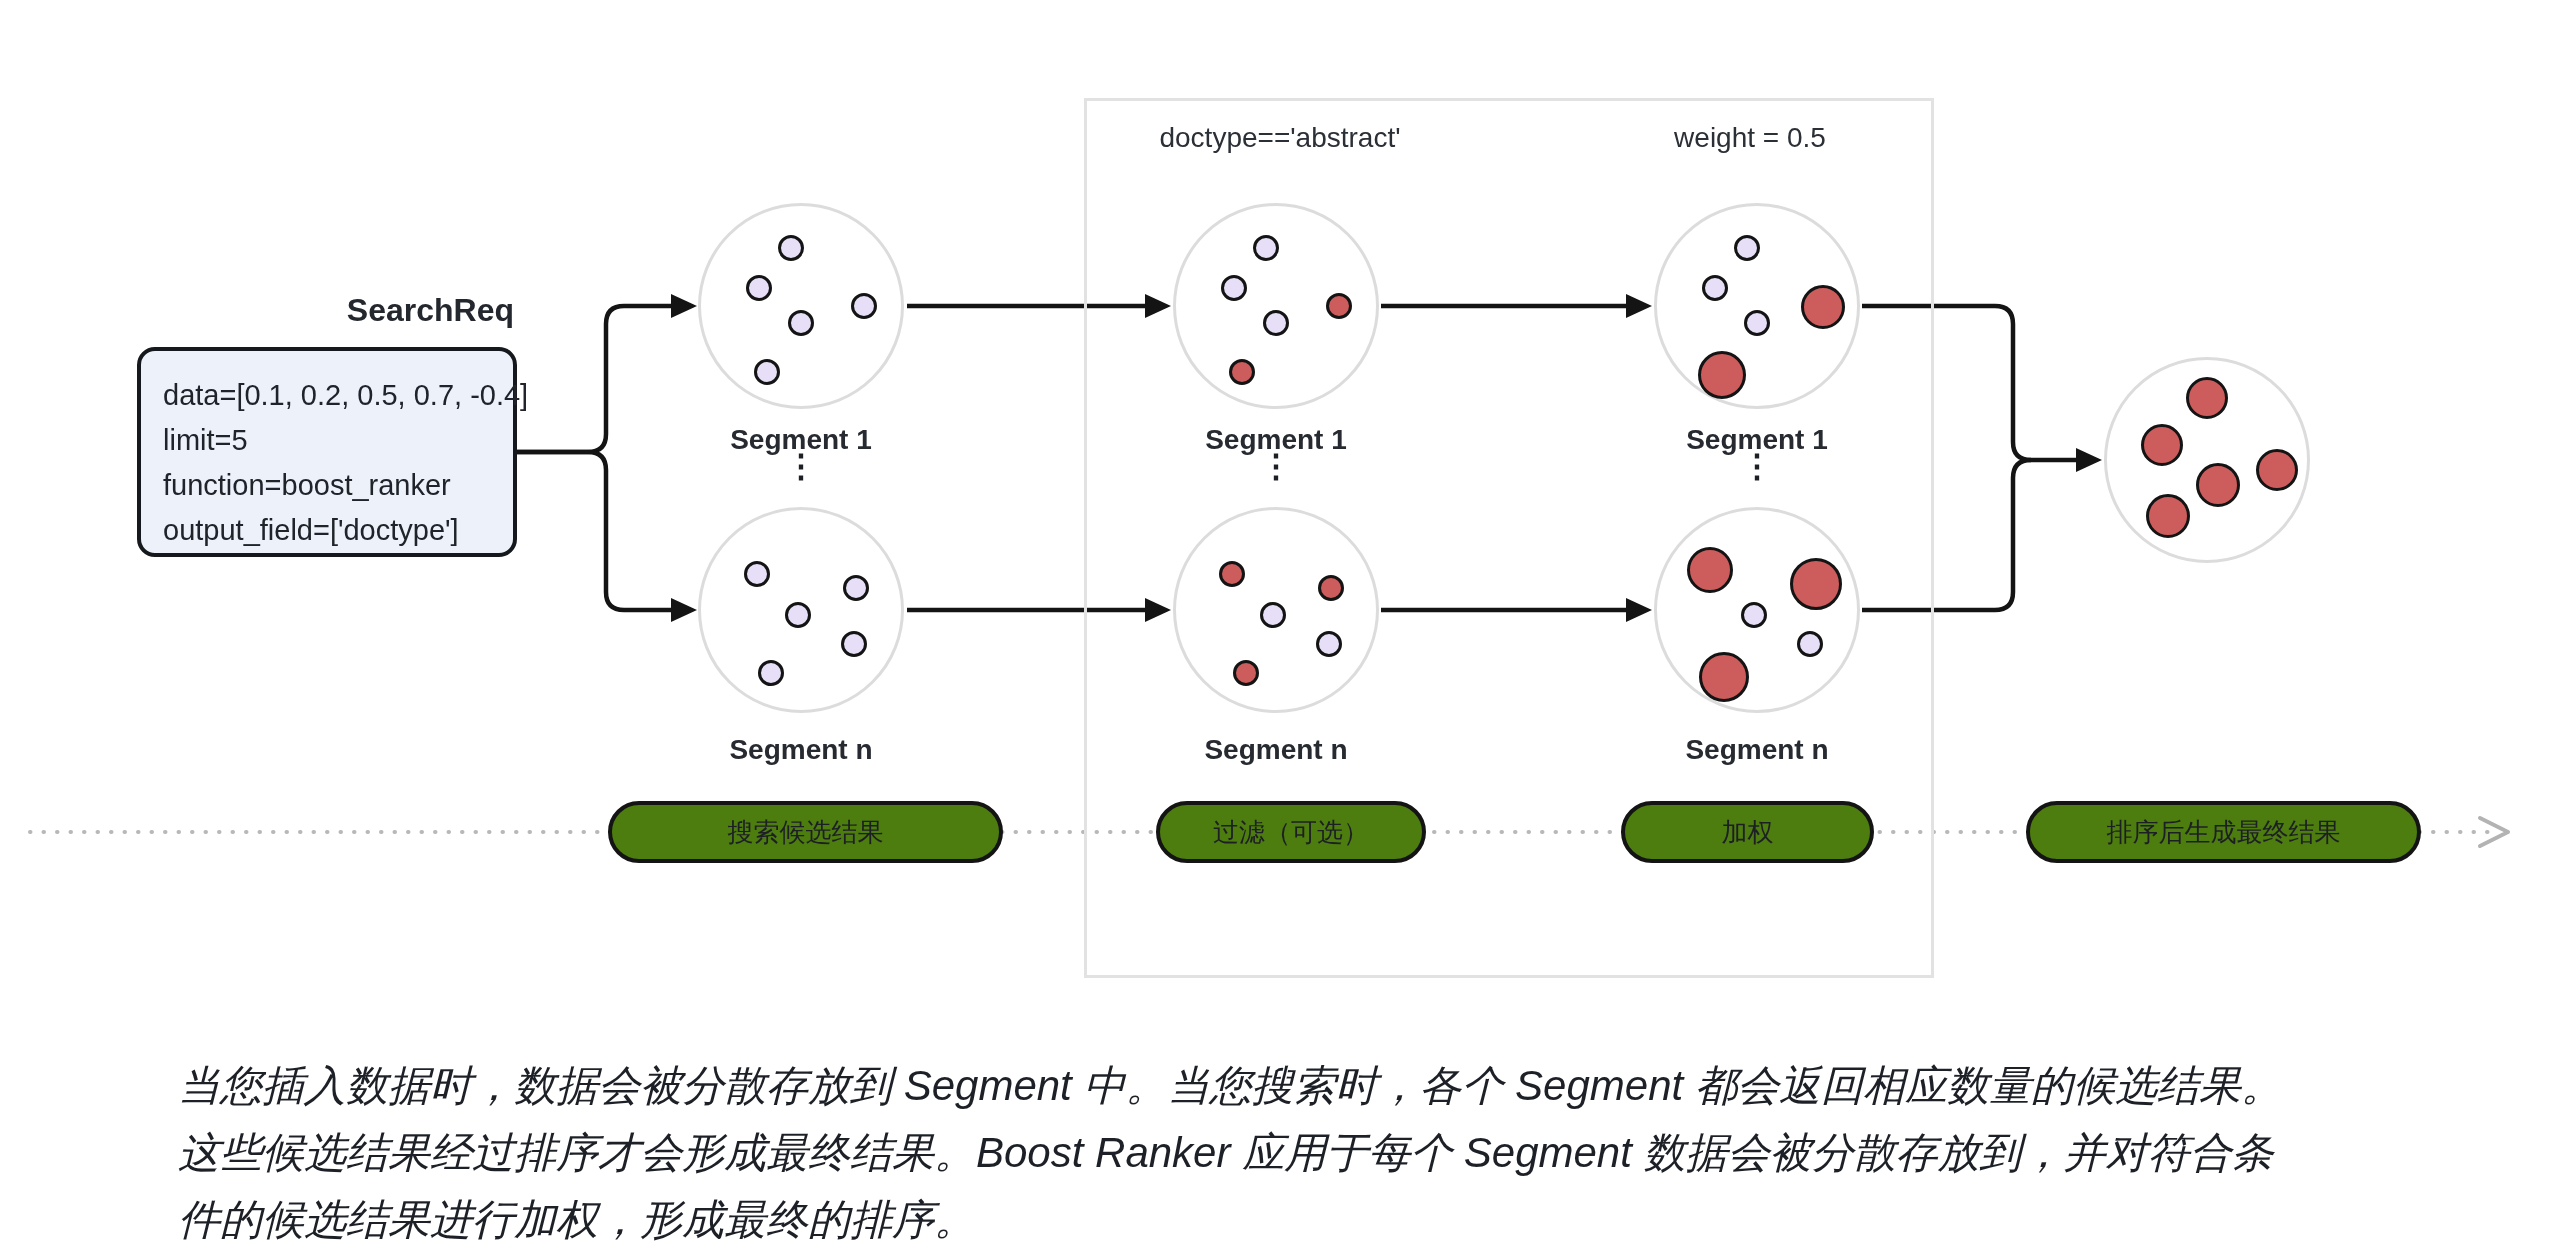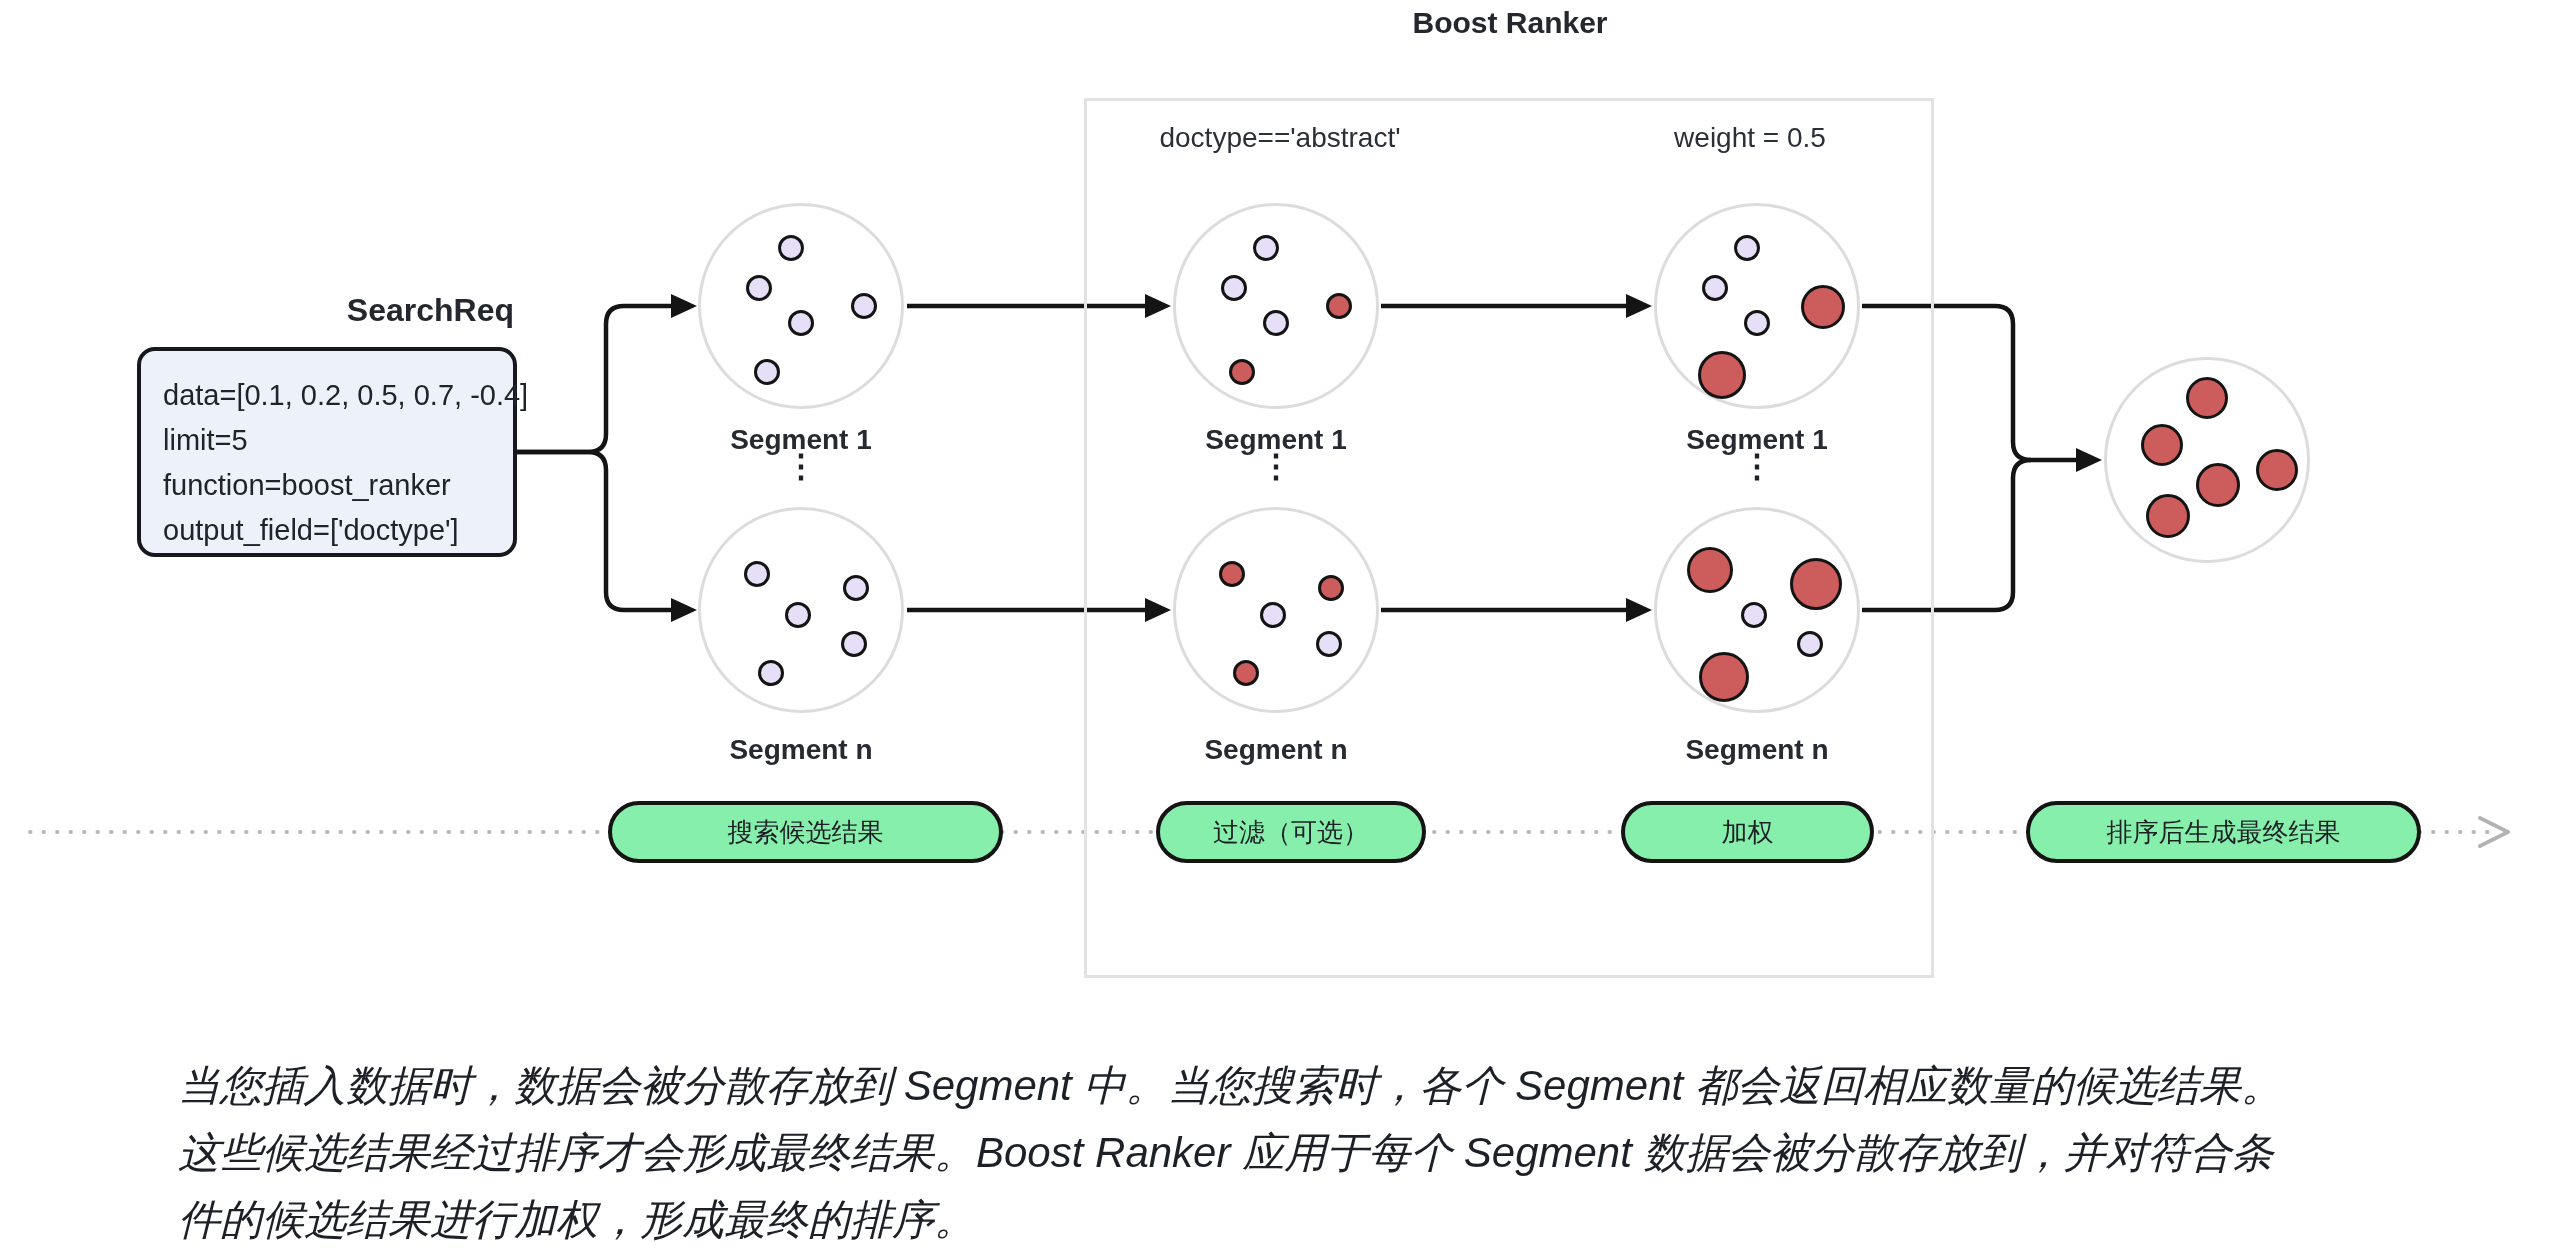--- a/index.html
+++ b/index.html
@@ -24,21 +24,21 @@
   .req-box{left:137px;top:347px;width:380px;height:210px;border:4px solid #15181c;
     border-radius:18px;background:#edf1fa;box-sizing:border-box;
     padding:22px 0 0 22px;font-size:29px;line-height:45px;color:#20242a;}
   .req-box div{white-space:nowrap;}
   
   .seg-circle{width:206px;height:206px;border:3px solid #dcdcdc;border-radius:50%;
     background:#ffffff;box-sizing:border-box;}
   .dot{position:absolute;border:3px solid #141414;border-radius:50%;box-sizing:border-box;}
   
   .stage-pill{top:801px;height:62px;border:4px solid #141414;border-radius:31px;
-    background:#86efac;box-sizing:border-box;display:flex;align-items:center;
+    background:#4d7c0f;box-sizing:border-box;display:flex;align-items:center;
     justify-content:center;font-size:26px;color:#1c1f24;z-index:3;}
   
   .caption-line{left:178px;width:2330px;font-size:42px;line-height:67px;
     font-style:italic;color:#1d2127;white-space:nowrap;}
   svg{position:absolute;left:0;top:0;}
   .flow{stroke:#141414;stroke-width:4.5;fill:none;}
   .head{fill:#141414;stroke:none;}
 </style>
 </head>
 <body>
@@ -66,21 +66,20 @@
     <polygon class="head" points="1652,610 1626,598 1626,622"></polygon>
 
     <path class="flow" d="M 1862 306 L 1995 306 Q 2013 306 2013 324 L 2013 442 Q 2013 460 2031 460"></path>
     <path class="flow" d="M 1862 610 L 1995 610 Q 2013 610 2013 592 L 2013 478 Q 2013 460 2031 460"></path>
     <path class="flow" d="M 2031 460 L 2076 460"></path>
     <polygon class="head" points="2102,460 2076,448 2076,472"></polygon>
   </svg>
 
   <div class="abs boost-box"></div>
 
-  <div class="abs diagram-title">Boost Ranker</div>
   <div class="abs req-title">SearchReq</div>
   <div class="abs cond-label cond-filter">doctype=='abstract'</div>
   <div class="abs cond-label cond-weight">weight = 0.5</div>
 
   <div class="abs req-box">
     <div>data=[0.1, 0.2, 0.5, 0.7, -0.4]</div>
     <div>limit=5</div>
     <div>function=boost_ranker</div>
     <div>output_field=['doctype']</div>
   </div>

